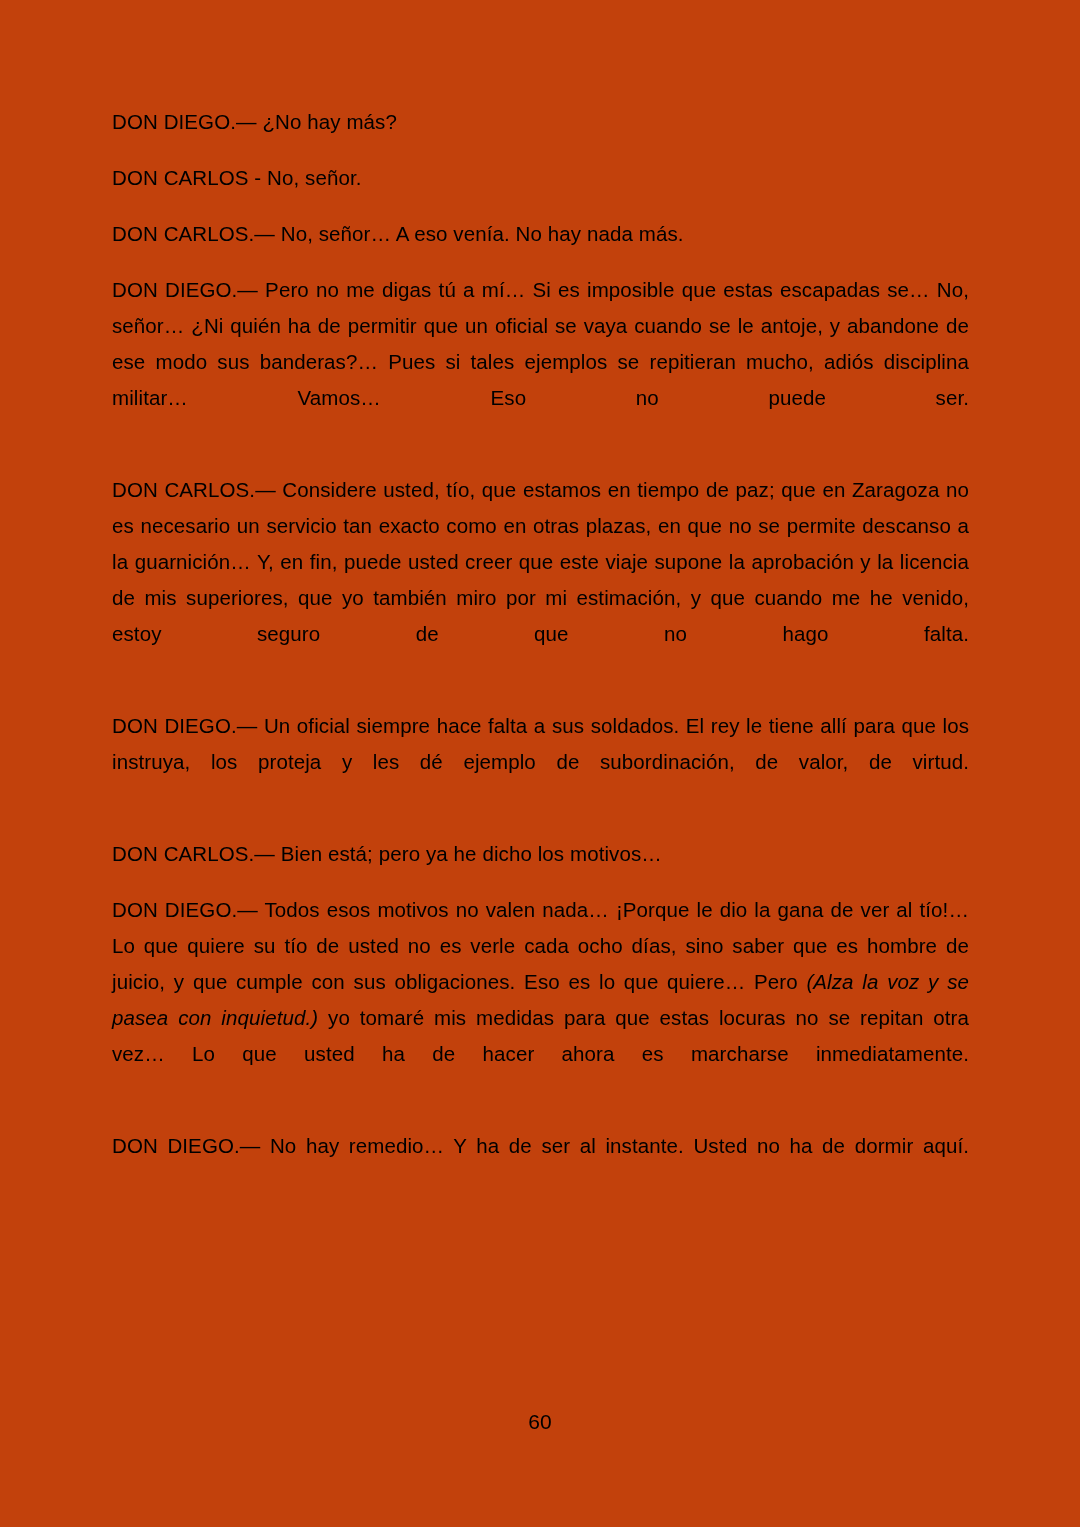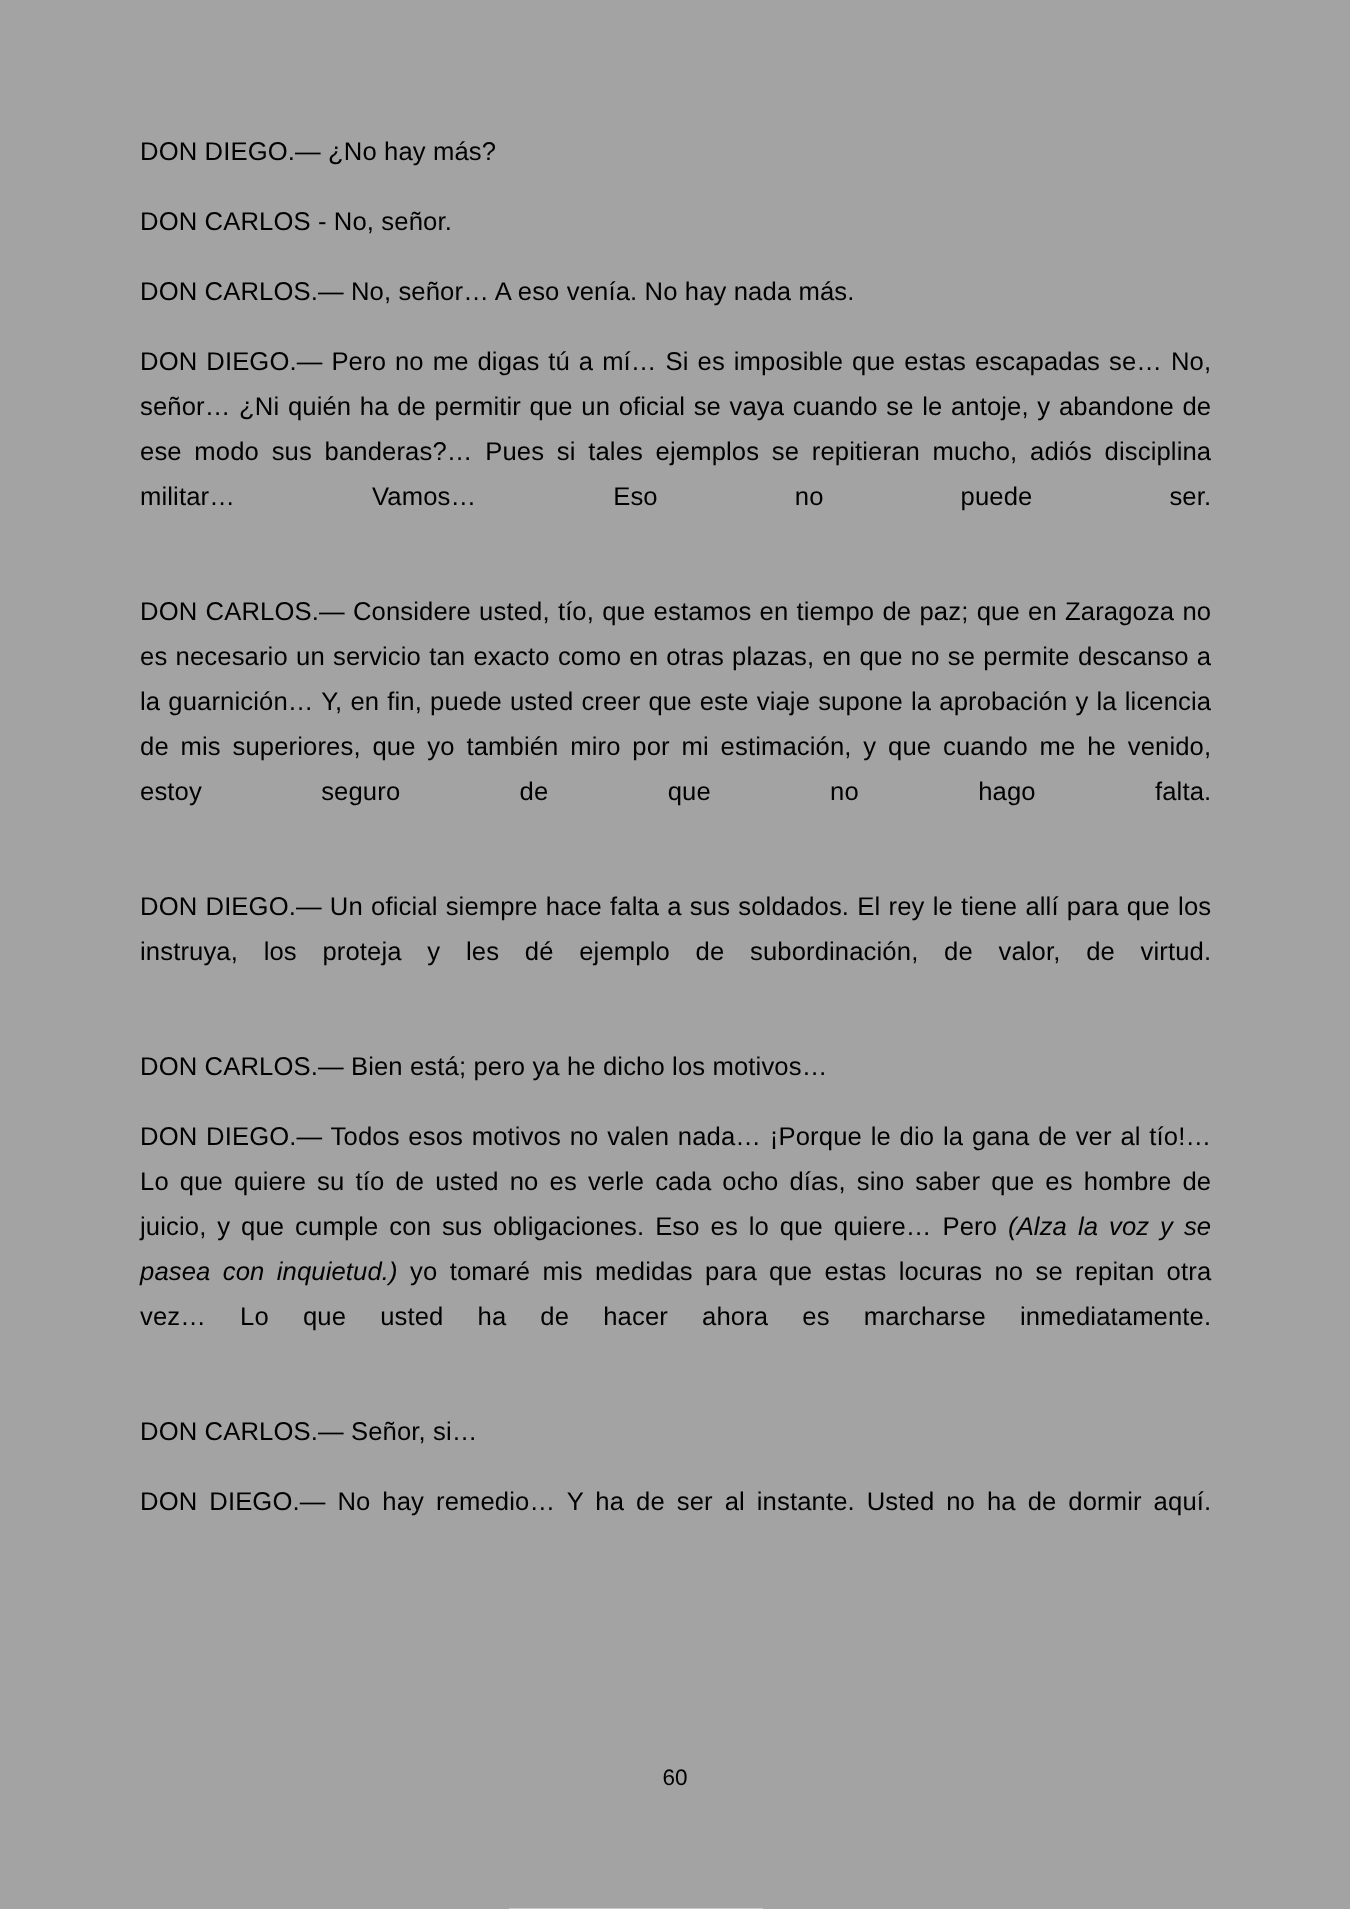--- a/index.html
+++ b/index.html
@@ -13,21 +13,21 @@
     height: 1527px;
     position: relative;
     font-family: "Liberation Sans", sans-serif;
     color: #000000;
     -webkit-font-smoothing: antialiased;
   }
 
   .page {
     position: absolute;
     inset: 0;
-    background: #a3a3a3;
+    background: #c2410c;
     overflow: hidden;
   }
 
   .text-column {
     position: absolute;
     left: 112px;
     top: 104px;
     width: 857px;
   }
 
@@ -57,21 +57,21 @@
   .stage-direction {
     font-style: italic;
   }
 
   .page-number {
     position: absolute;
     left: 0;
     right: 0;
     top: 1408px;
     text-align: center;
-    font-size: 18px;
+    font-size: 21px;
     line-height: 28px;
     color: #000000;
   }
 </style>
 </head>
 <body>
 
 <div class="page">
 
   <div class="text-column">
@@ -86,21 +86,20 @@
     <p class="para">DON DIEGO.— Pero no me digas tú a mí… Si es imposible que estas escapadas se… No, señor… ¿Ni quién ha de permitir que un oficial se vaya cuando se le antoje, y abandone de ese modo sus banderas?… Pues si tales ejemplos se repitieran mucho, adiós disciplina militar… Vamos… Eso no puede ser.</p>
 
     <p class="para">DON CARLOS.— Considere usted, tío, que estamos en tiempo de paz; que en Zaragoza no es necesario un servicio tan exacto como en otras plazas, en que no se permite descanso a la guarnición… Y, en fin, puede usted creer que este viaje supone la aprobación y la licencia de mis superiores, que yo también miro por mi estimación, y que cuando me he venido, estoy seguro de que no hago falta.</p>
 
     <p class="para">DON DIEGO.— Un oficial siempre hace falta a sus soldados. El rey le tiene allí para que los instruya, los proteja y les dé ejemplo de subordinación, de valor, de virtud.</p>
 
     <p class="para short">DON CARLOS.— Bien está; pero ya he dicho los motivos…</p>
 
     <p class="para"><span>DON DIEGO.— Todos esos motivos no valen nada… ¡Porque le dio la gana de ver al tío!… Lo que quiere su tío de usted no es verle cada ocho días, sino saber que es hombre de juicio, y que cumple con sus obligaciones. Eso es lo que quiere… Pero </span><span class="stage-direction">(Alza la voz y se pasea con inquietud.)</span><span> yo tomaré mis medidas para que estas locuras no se repitan otra vez… Lo que usted ha de hacer ahora es marcharse inmediatamente.</span></p>
 
-    <p class="para short">DON CARLOS.— Señor, si…</p>
 
     <p class="para">DON DIEGO.— No hay remedio… Y ha de ser al instante. Usted no ha de dormir aquí.</p>
 
 
   </div>
 
   <div class="page-number">60</div>
 
 </div>
 

